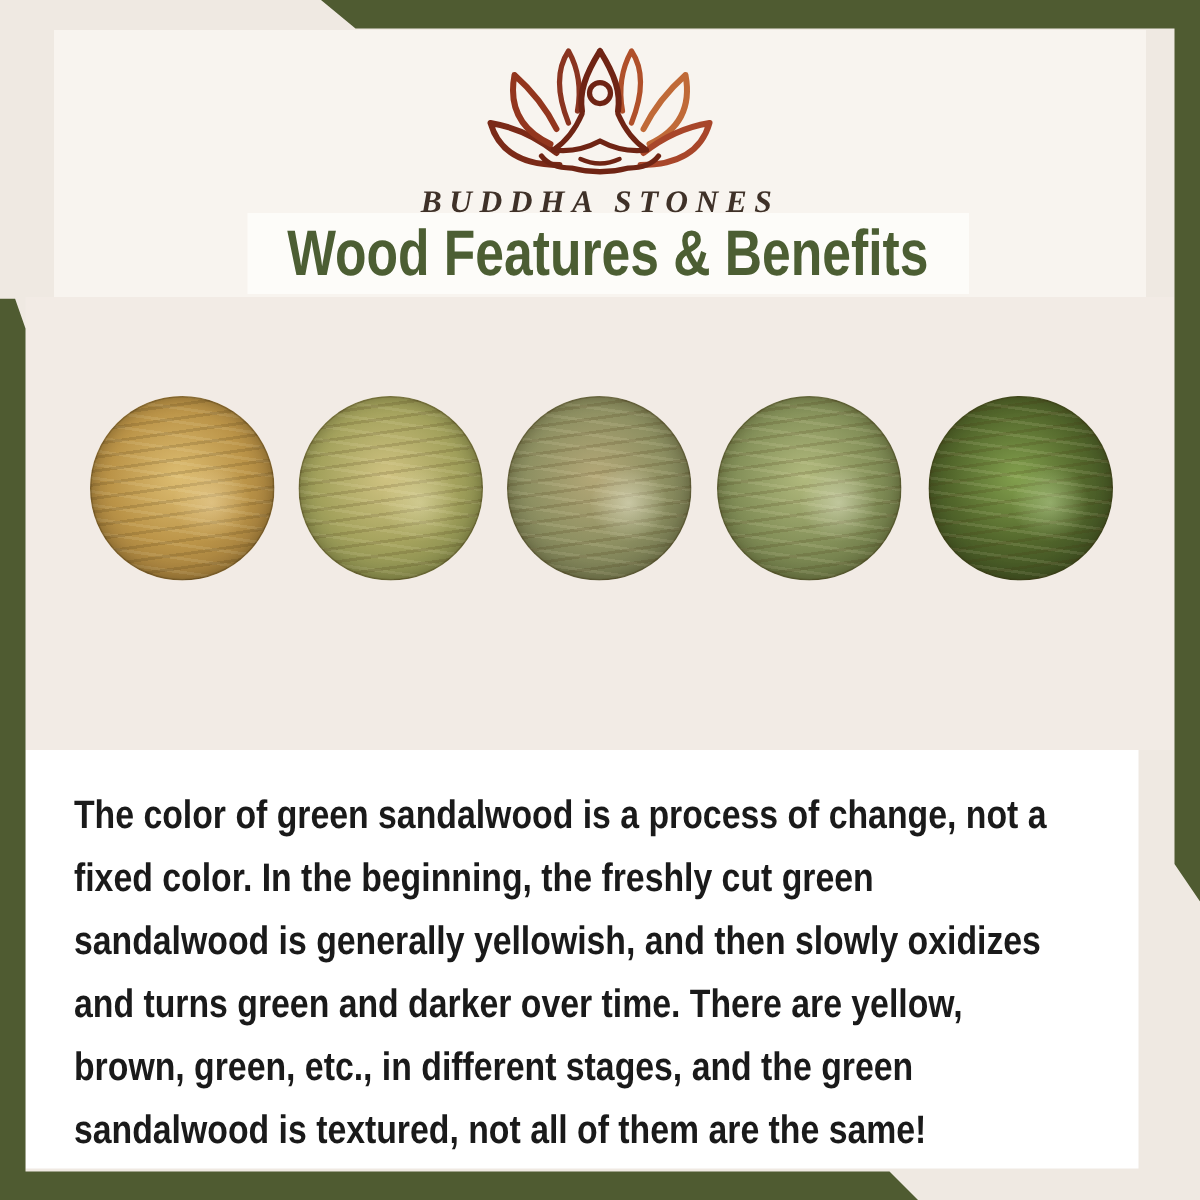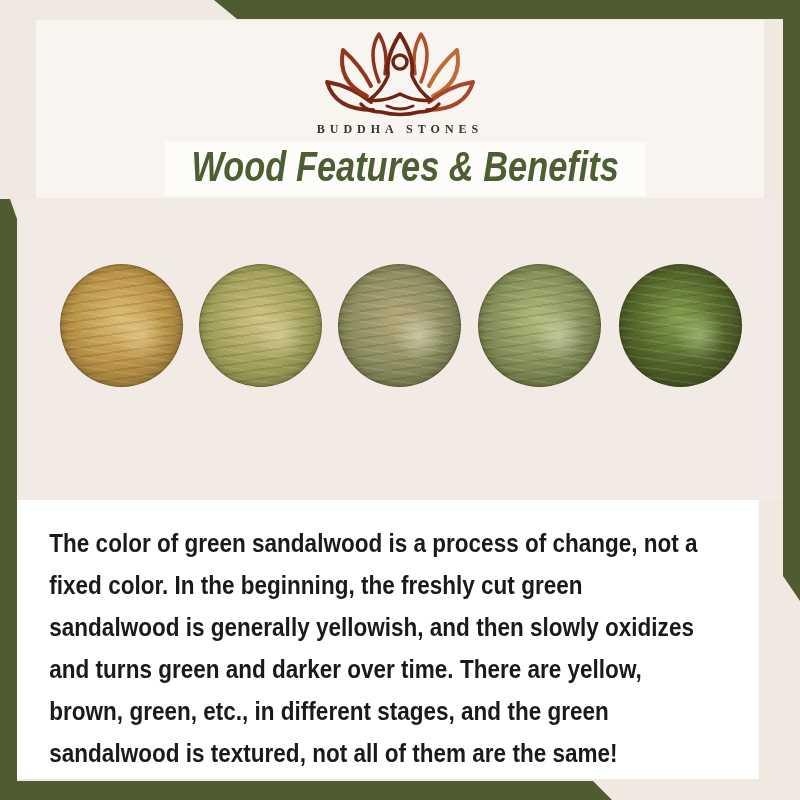--- a/index.html
+++ b/index.html
@@ -7,23 +7,23 @@
   .stage{position:relative;width:800px;height:800px;background:var(--outer-bg,#efe9e2);}
 
   
   .ribbon{position:absolute;inset:0;background:var(--accent-green,#4f5b31);z-index:3;}
   .ribbon-top{clip-path:polygon(214px 0,800px 0,800px 601px,783px 576px,783px 19px,237px 19px);}
   .ribbon-bottom{clip-path:polygon(0 199px,10px 199px,17px 219px,17px 781px,593px 781px,612px 800px,0 800px);}
 
   
   .card-top{position:absolute;left:36px;top:20px;width:728px;height:178px;background:var(--card-bg,#f8f4ef);z-index:1;display:flex;flex-direction:column;align-items:center;}
   .logo{margin-top:4px;}
-  .brand-name{margin-top:-2px;font-family:"Liberation Serif",serif;font-size:12px;font-weight:600;letter-spacing:5px;color:var(--brand-text,#3f3128);white-space:nowrap;}
+  .brand-name{margin-top:-2px;font-family:"Liberation Serif",serif;font-size:21px;font-weight:600;letter-spacing:5px;color:var(--brand-text,#3f3128);white-space:nowrap;font-style:italic;}
 
-  .title-box{position:absolute;left:165px;top:142px;width:481px;height:54px;background:var(--title-box-bg,#fdfcf9);z-index:2;display:flex;justify-content:center;font-style:italic;}
+  .title-box{position:absolute;left:165px;top:142px;width:481px;height:54px;background:var(--title-box-bg,#fdfcf9);z-index:2;display:flex;align-items:center;justify-content:center;}
   .main-title{font-size:43px;font-weight:bold;color:var(--title-green,#4c5e33);white-space:nowrap;transform:scaleX(0.8);transform-origin:center center;letter-spacing:0px;}
 
   
   .beads-section{position:absolute;left:17px;top:198px;width:766px;height:302px;background:var(--beads-bg,#f2ebe5);z-index:1;}
   .bead{position:absolute;top:66px;width:123px;height:123px;border-radius:50%;
     background:
       radial-gradient(circle at 66% 58%, var(--hl,rgba(255,255,230,.35)) 0%, rgba(255,255,255,0) 24%),
       repeating-linear-gradient(172deg, rgba(70,50,15,0) 0 4px, rgba(70,50,15,.16) 4px 6px, rgba(70,50,15,0) 6px 9px),
       repeating-linear-gradient(188deg, rgba(255,245,210,0) 0 7px, rgba(255,245,210,.10) 7px 9px),
       radial-gradient(circle at 48% 44%, var(--light) 0%, var(--base) 48%, var(--dark) 94%);

